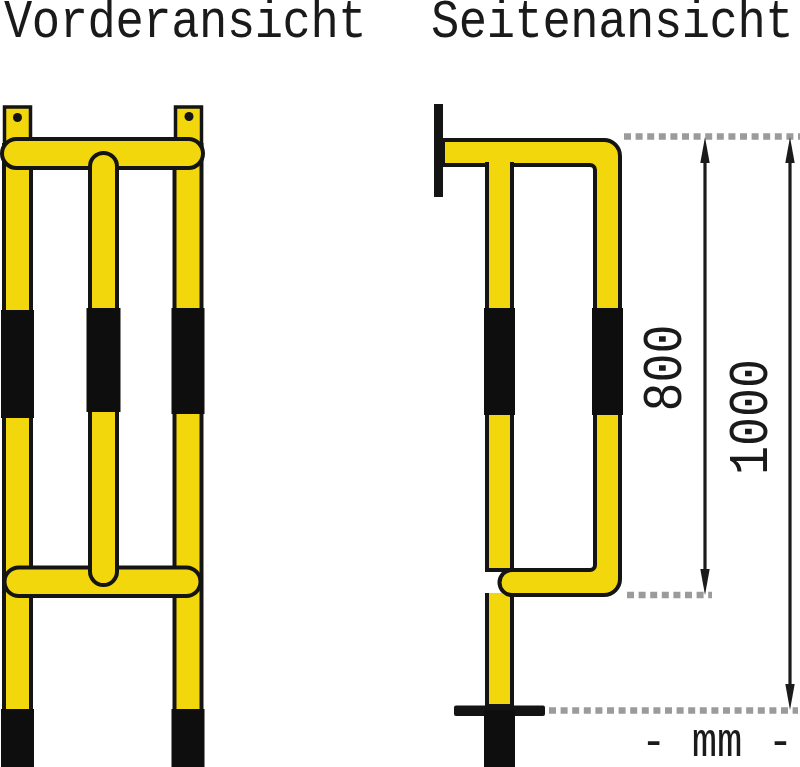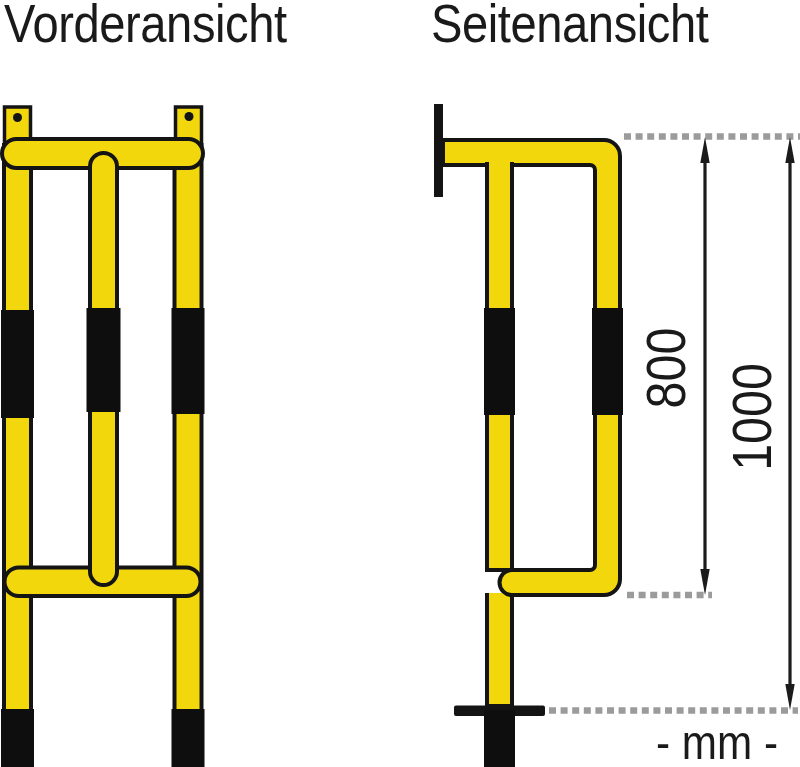--- a/index.html
+++ b/index.html
@@ -8,21 +8,21 @@
     --stripe:#0E0E0E;
     --dash-gray:#9B9B9B;
     --dimension:#1B1B1B;
     --text:#1A1A1A;
     --background:#FFFFFF;
   }
   html,body{margin:0;padding:0;background:var(--background);}
   #stage{
     position:relative;width:800px;height:767px;overflow:hidden;
     background:var(--background);
-    font-family:Liberation Sans, sans-serif;
+    font-family:Liberation Mono, monospace;
   }
   #drawing{position:absolute;left:0;top:0;}
   .view-title{
     position:absolute;top:-3px;
     font-size:53px;font-weight:400;color:var(--text);
     white-space:nowrap;letter-spacing:-.5px;
     transform:scaleX(.89);transform-origin:0 0;line-height:1.0;
   }
   .dim-label{
     position:absolute;

